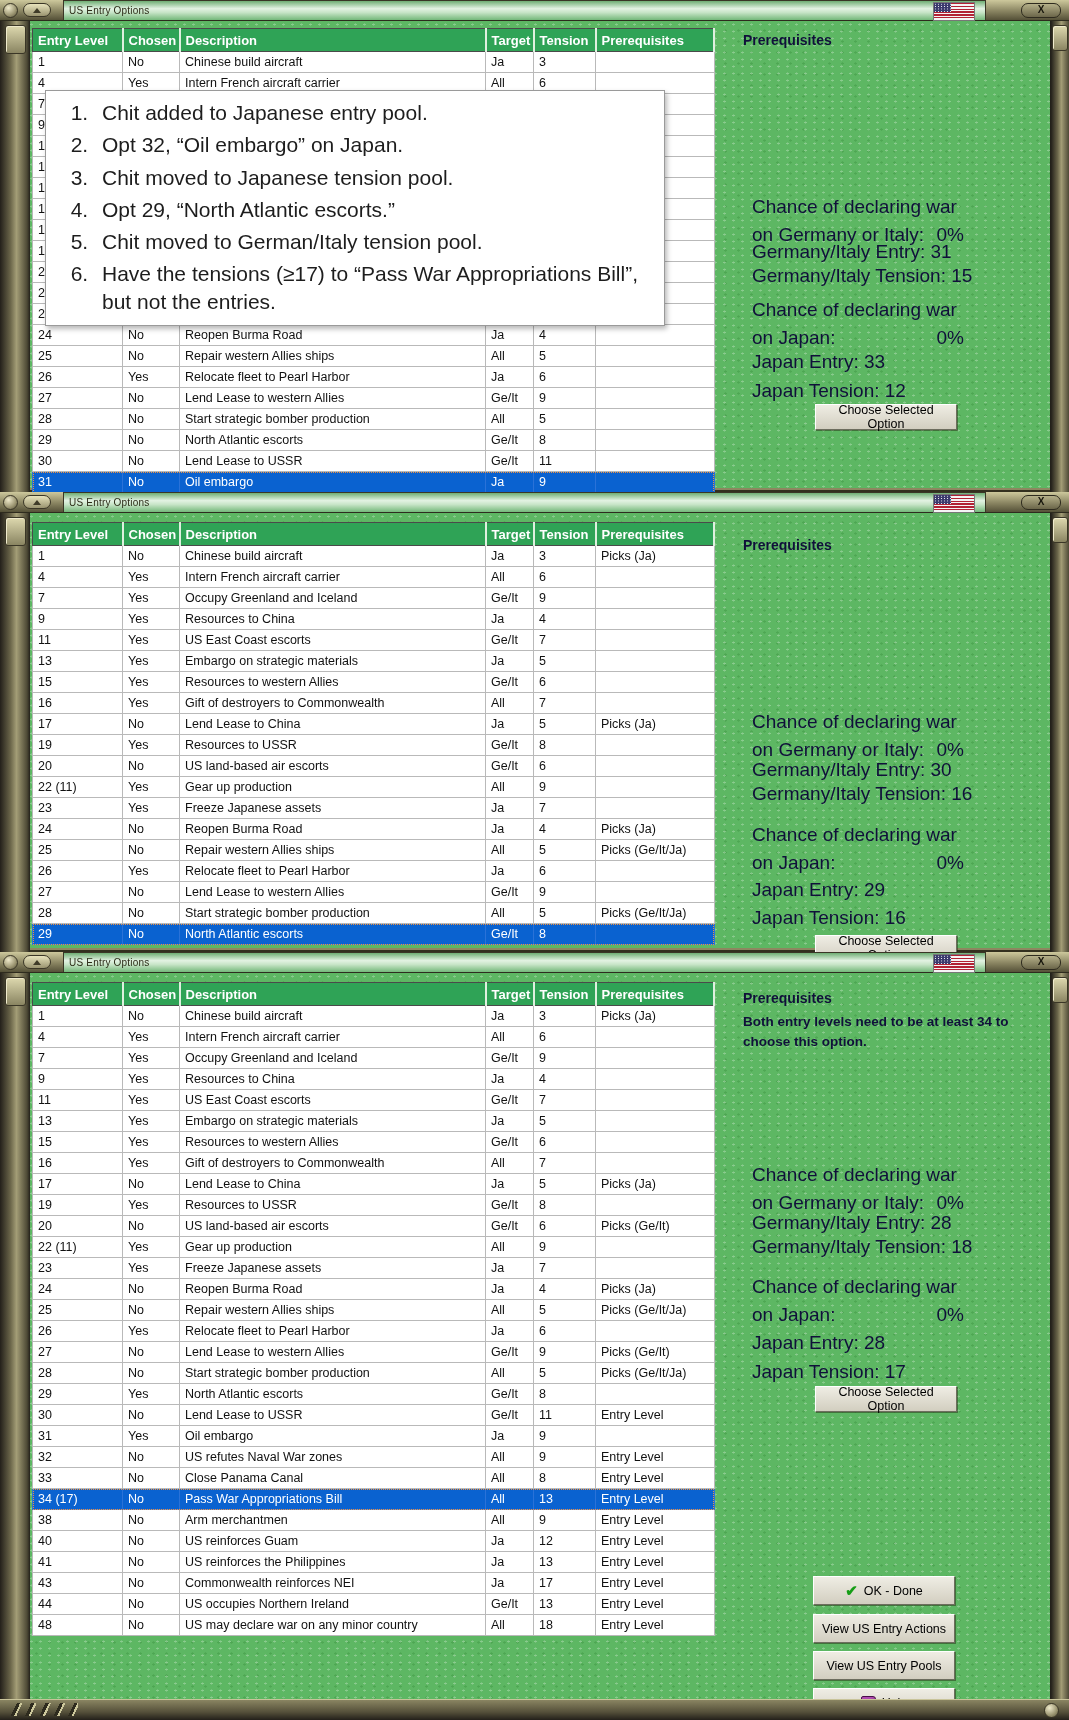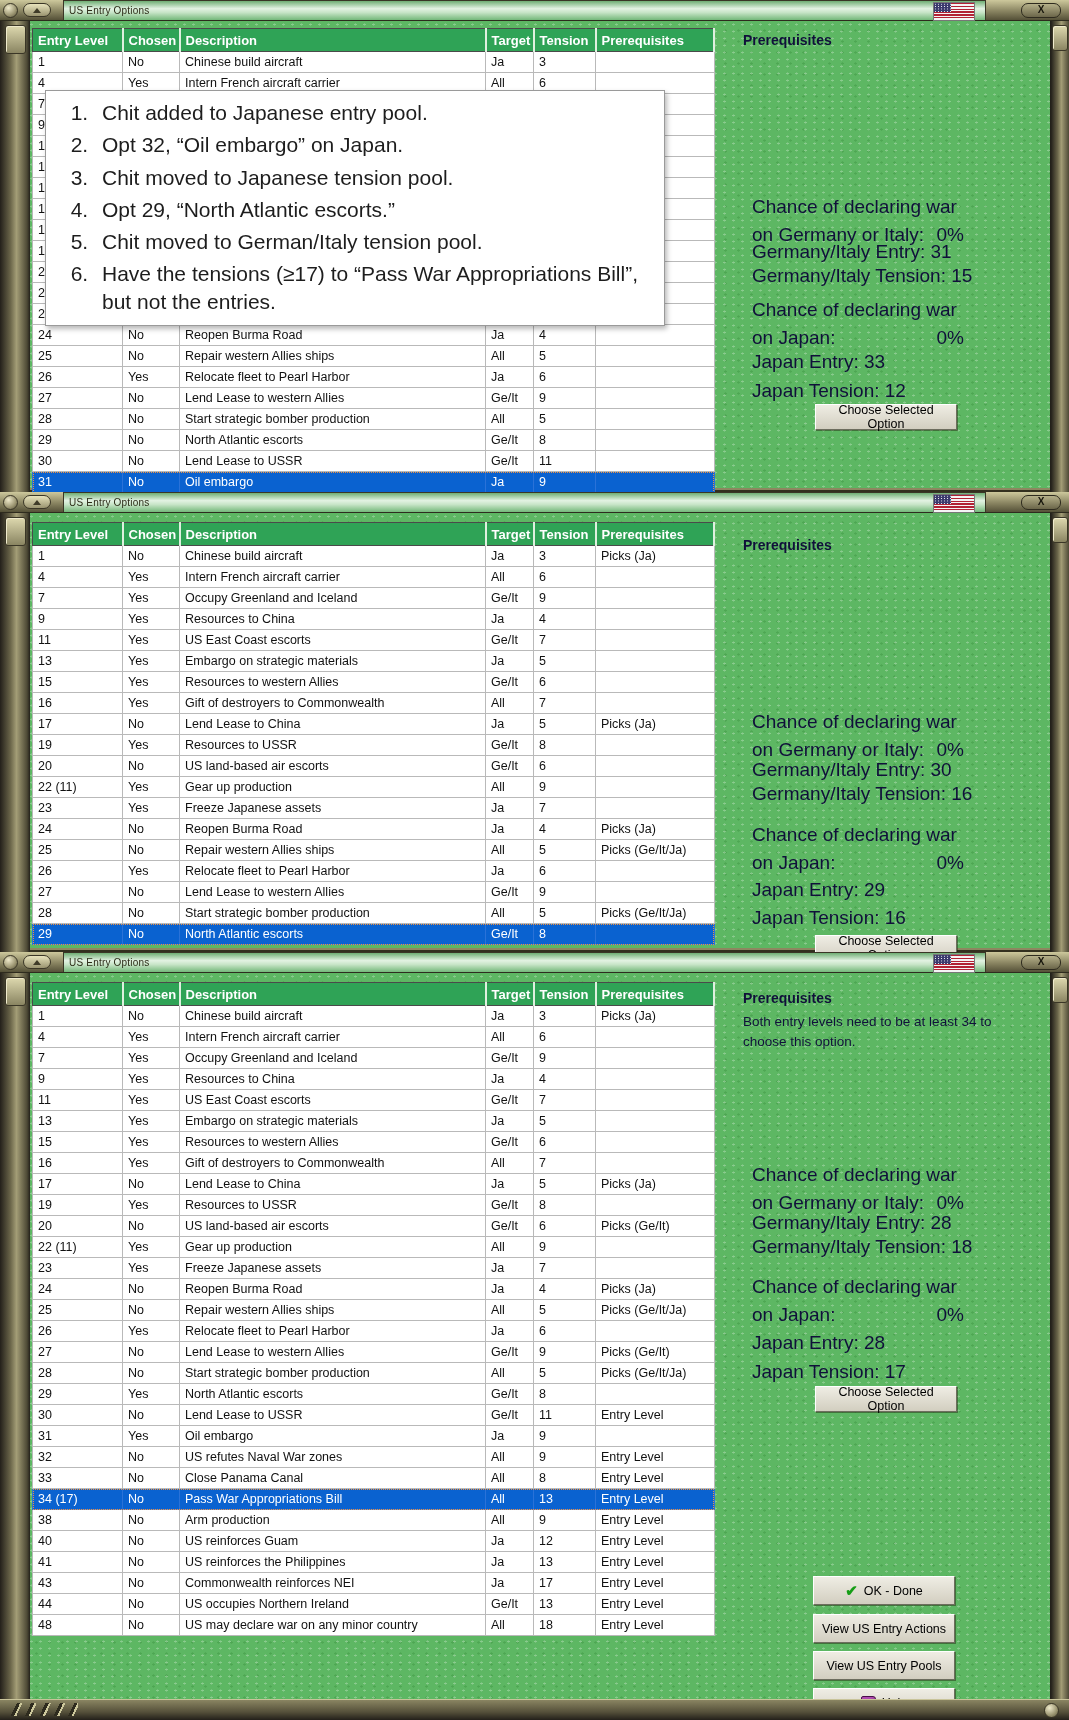--- a/index.html
+++ b/index.html
@@ -66,21 +66,21 @@
     border-bottom:1px solid #4a4a4a;white-space:nowrap;overflow:hidden;}
   .opt-table td{border:1px solid #b9b9b9;padding:0 5px;height:20px;white-space:nowrap;
     overflow:hidden;}
   .opt-table tr.selected td{background:#0a62d0;color:#fff;border-color:#2a72d8;}
   .opt-table tr.selected{outline:1px dotted #ef9240;outline-offset:-1px;}
 
   
   .panel{position:absolute;left:715px;top:20px;bottom:0;width:335px;z-index:4;
     color:#10103a;}
   .p-title{position:absolute;left:28px;font-size:14px;font-weight:bold;}
-  .p-note{position:absolute;left:28px;width:290px;font-size:13.5px;font-weight:normal;
+  .p-note{position:absolute;left:28px;width:290px;font-size:13.5px;font-weight:bold;
     line-height:1.45;}
   .pblock{position:absolute;left:37px;font-size:19px;font-weight:normal;line-height:1.3;}
   .chance{width:212px;}
   .chance .l2{display:flex;justify-content:space-between;margin-top:3px;}
 
   
   .btn{position:absolute;box-sizing:border-box;display:flex;align-items:center;
     justify-content:center;background:linear-gradient(180deg,#efede4,#d2cec0);
     border:1px solid;border-color:#ffffff #6d6d5e #6d6d5e #ffffff;
     box-shadow:1px 1px 0 rgba(30,30,10,.45);font-family:"Liberation Sans",sans-serif;
@@ -881,21 +881,21 @@
             <td>Pass War Appropriations Bill</td>
             <td>All</td>
             <td>13</td>
             <td>Entry Level</td>
           </tr>
 
 
           <tr>
             <td>38</td>
             <td>No</td>
-            <td>Arm production</td>
+            <td>Arm merchantmen</td>
             <td>All</td>
             <td>9</td>
             <td>Entry Level</td>
           </tr>
 
           <tr>
             <td>40</td>
             <td>No</td>
             <td>US reinforces Guam</td>
             <td>Ja</td>

